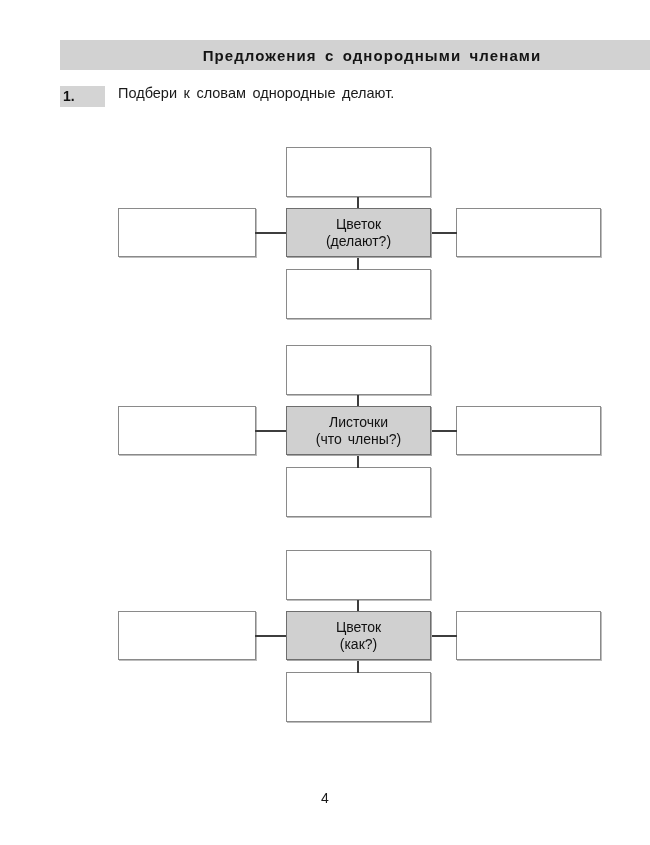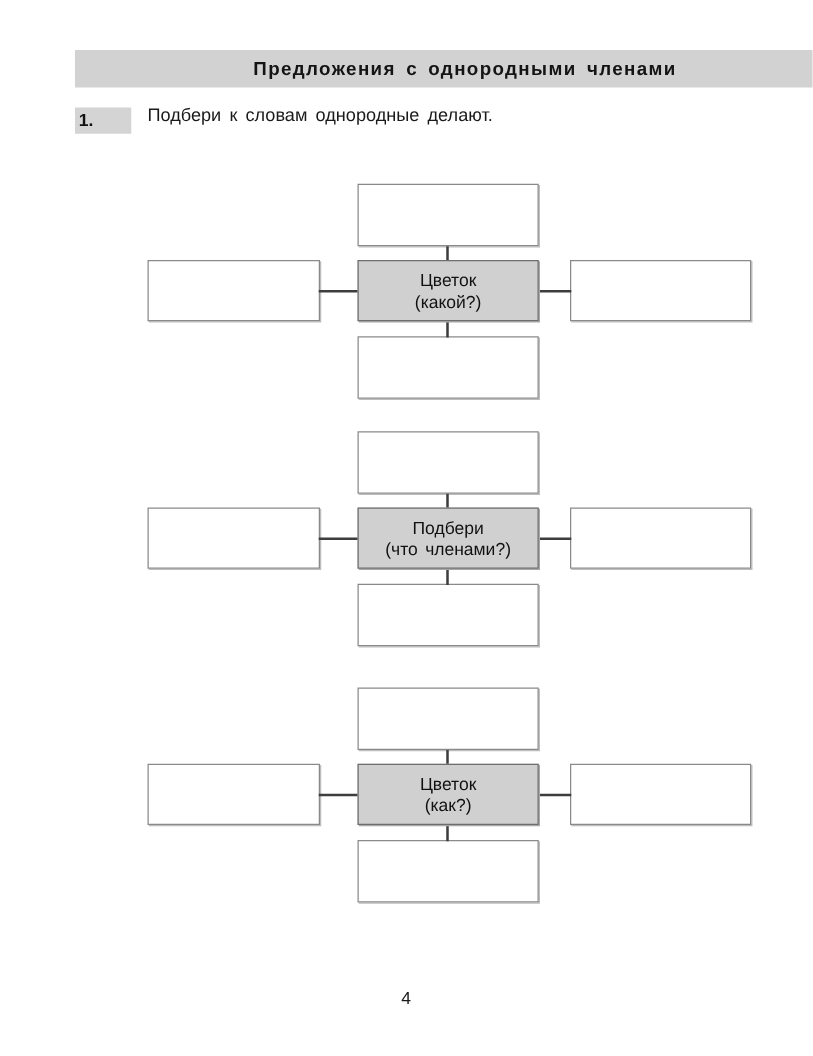--- a/index.html
+++ b/index.html
@@ -200,38 +200,38 @@
   <div class="conn conn-h-left"></div>
   <div class="conn conn-h-right"></div>
 
   <div class="box box-top"></div>
   <div class="box box-left"></div>
   <div class="box box-right"></div>
   <div class="box box-bottom"></div>
 
   <div class="box-center">
     <span class="center-word">Цветок</span>
-    <span class="center-question">(какой?)</span>
+    <span class="center-question">(делают?)</span>
   </div>
 </div>
 
 <div class="cluster" style="top:345px;">
   <div class="conn conn-v-top"></div>
   <div class="conn conn-v-bottom"></div>
   <div class="conn conn-h-left"></div>
   <div class="conn conn-h-right"></div>
 
   <div class="box box-top"></div>
   <div class="box box-left"></div>
   <div class="box box-right"></div>
   <div class="box box-bottom"></div>
 
   <div class="box-center">
-    <span class="center-word">Подбери</span>
-    <span class="center-question">(что  членами?)</span>
+    <span class="center-word">Листочки</span>
+    <span class="center-question">(что  члены?)</span>
   </div>
 </div>
 
 <div class="cluster" style="top:550px;">
   <div class="conn conn-v-top"></div>
   <div class="conn conn-v-bottom"></div>
   <div class="conn conn-h-left"></div>
   <div class="conn conn-h-right"></div>
 
   <div class="box box-top"></div>

